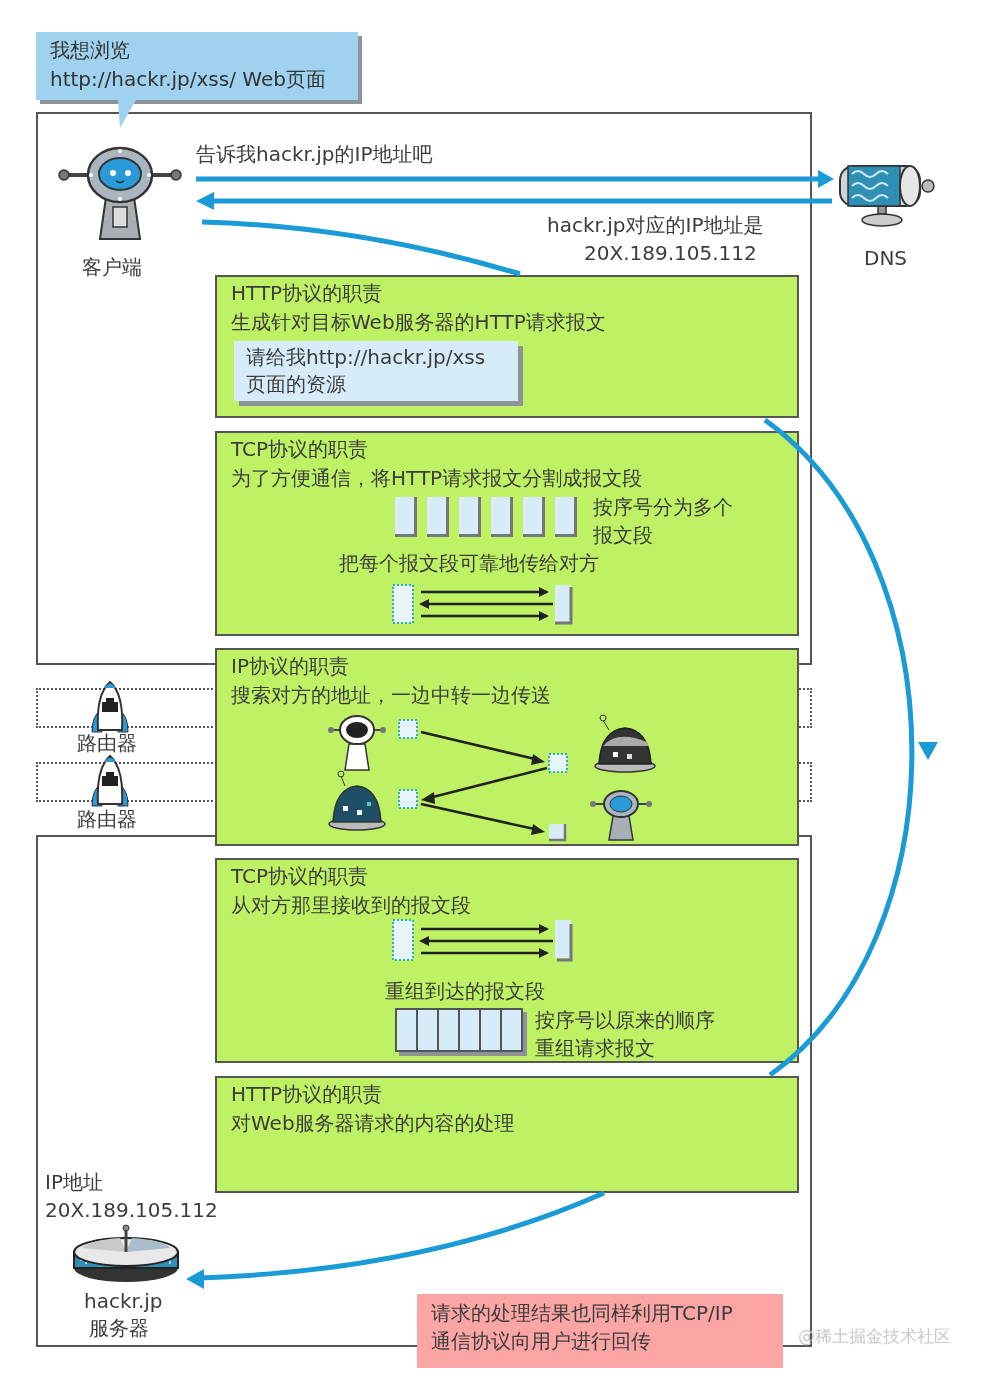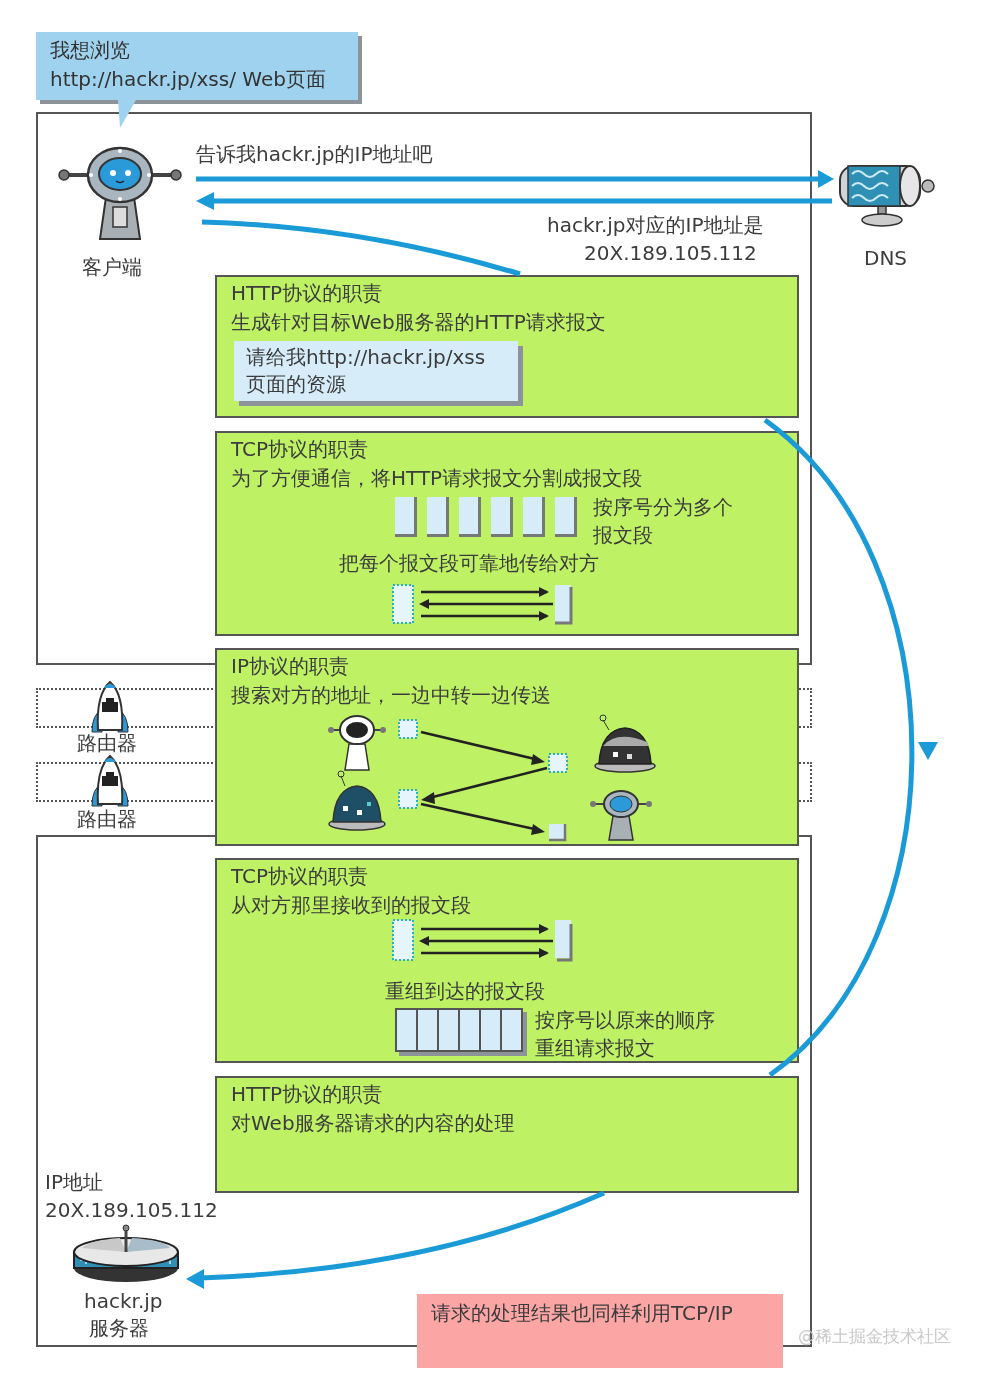--- a/index.html
+++ b/index.html
@@ -229,20 +229,21 @@
     <path d="M56 28 L100 24 Q94 16 62 14 Z" fill="#a9bcc9"></path>
     <line x1="56" y1="28" x2="56" y2="4" stroke="#444" stroke-width="3"></line>
     <circle cx="56" cy="4" r="3" fill="#888" stroke="#333"></circle>
   </svg>
 </div>
 <div class="txt abs" style="left:84px;top:1287px;">hackr.jp</div>
 <div class="txt abs" style="left:89px;top:1314px;">服务器</div>
 
 <div class="abs" style="left:417px;top:1271px;width:366px;height:74px;background:#fca5a5;margin-top:23px;">
   <div class="txt abs" style="left:14px;top:5px;">请求的处理结果也同样利用TCP/IP</div>
+  <div class="txt abs" style="left:14px;top:33px;">通信协议向用户进行回传</div>
 </div>
 
 <div class="abs" style="left:798px;top:1325px;font-size:17px;color:#c8c8c8;white-space:nowrap;">@稀土掘金技术社区</div>
 
 <svg class="overlay" width="988" height="1378" style="pointer-events:none;">
   <g fill="none" stroke="#1a9ad6" stroke-width="5">
     <line x1="196" y1="179" x2="818" y2="179"></line>
     <line x1="212" y1="201" x2="832" y2="201"></line>
     <path d="M202 222 Q360 226 520 274"></path>
     <path d="M765 420 C 960 560, 960 940, 770 1075"></path>

